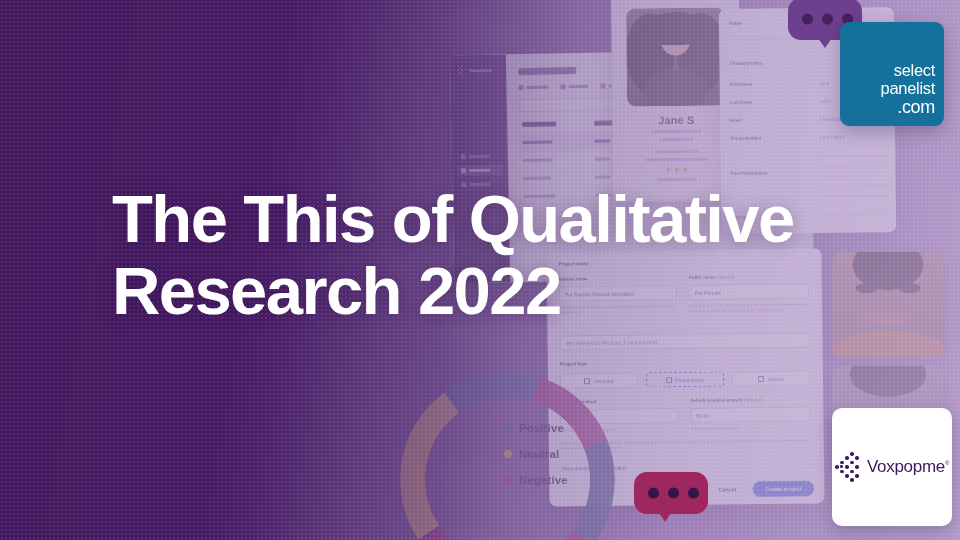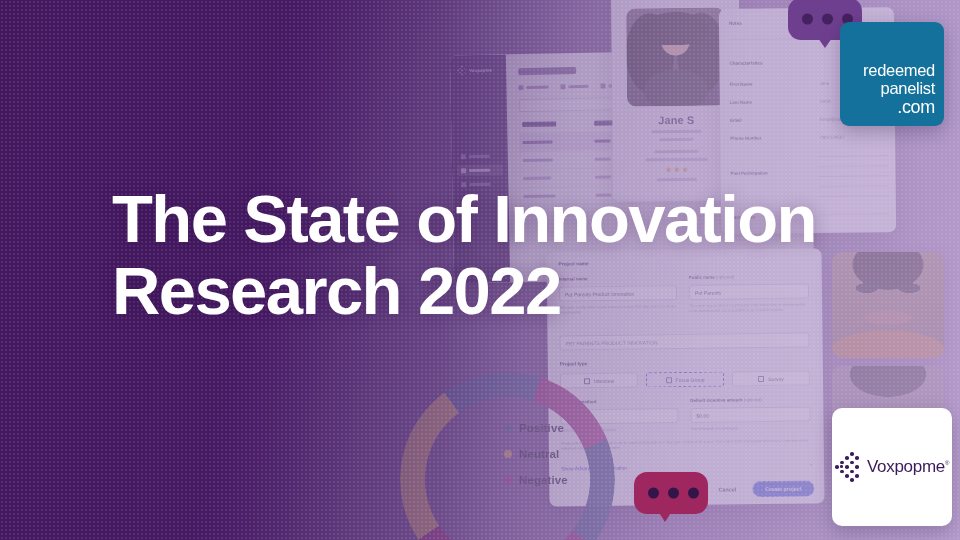--- a/index.html
+++ b/index.html
@@ -471,27 +471,27 @@
   <div class="bubble" id="bub-bot">
     <span class="bd">
         <i></i>
         <i></i>
         <i></i>
       </span>
     <span class="tail"></span>
   </div>
 
   <h1 id="headline">
-    <span class="l1">The State of Innovation</span>
+    <span class="l1">The This of Qualitative</span>
     <span class="l2">Research 2022</span>
   </h1>
 
   <div id="ip-logo">
     <div class="txt">
-      <div>redeemed</div>
+      <div>select</div>
       <div>panelist</div>
       <div class="dotcom">.com</div>
     </div>
   </div>
 
   <div id="vx-logo">
     <span id="vx-mark">
       <i style="left:0px;top:13px"></i>
       <i style="left:5px;top:8.5px"></i>
         <i style="left:5px;top:17.5px"></i>

